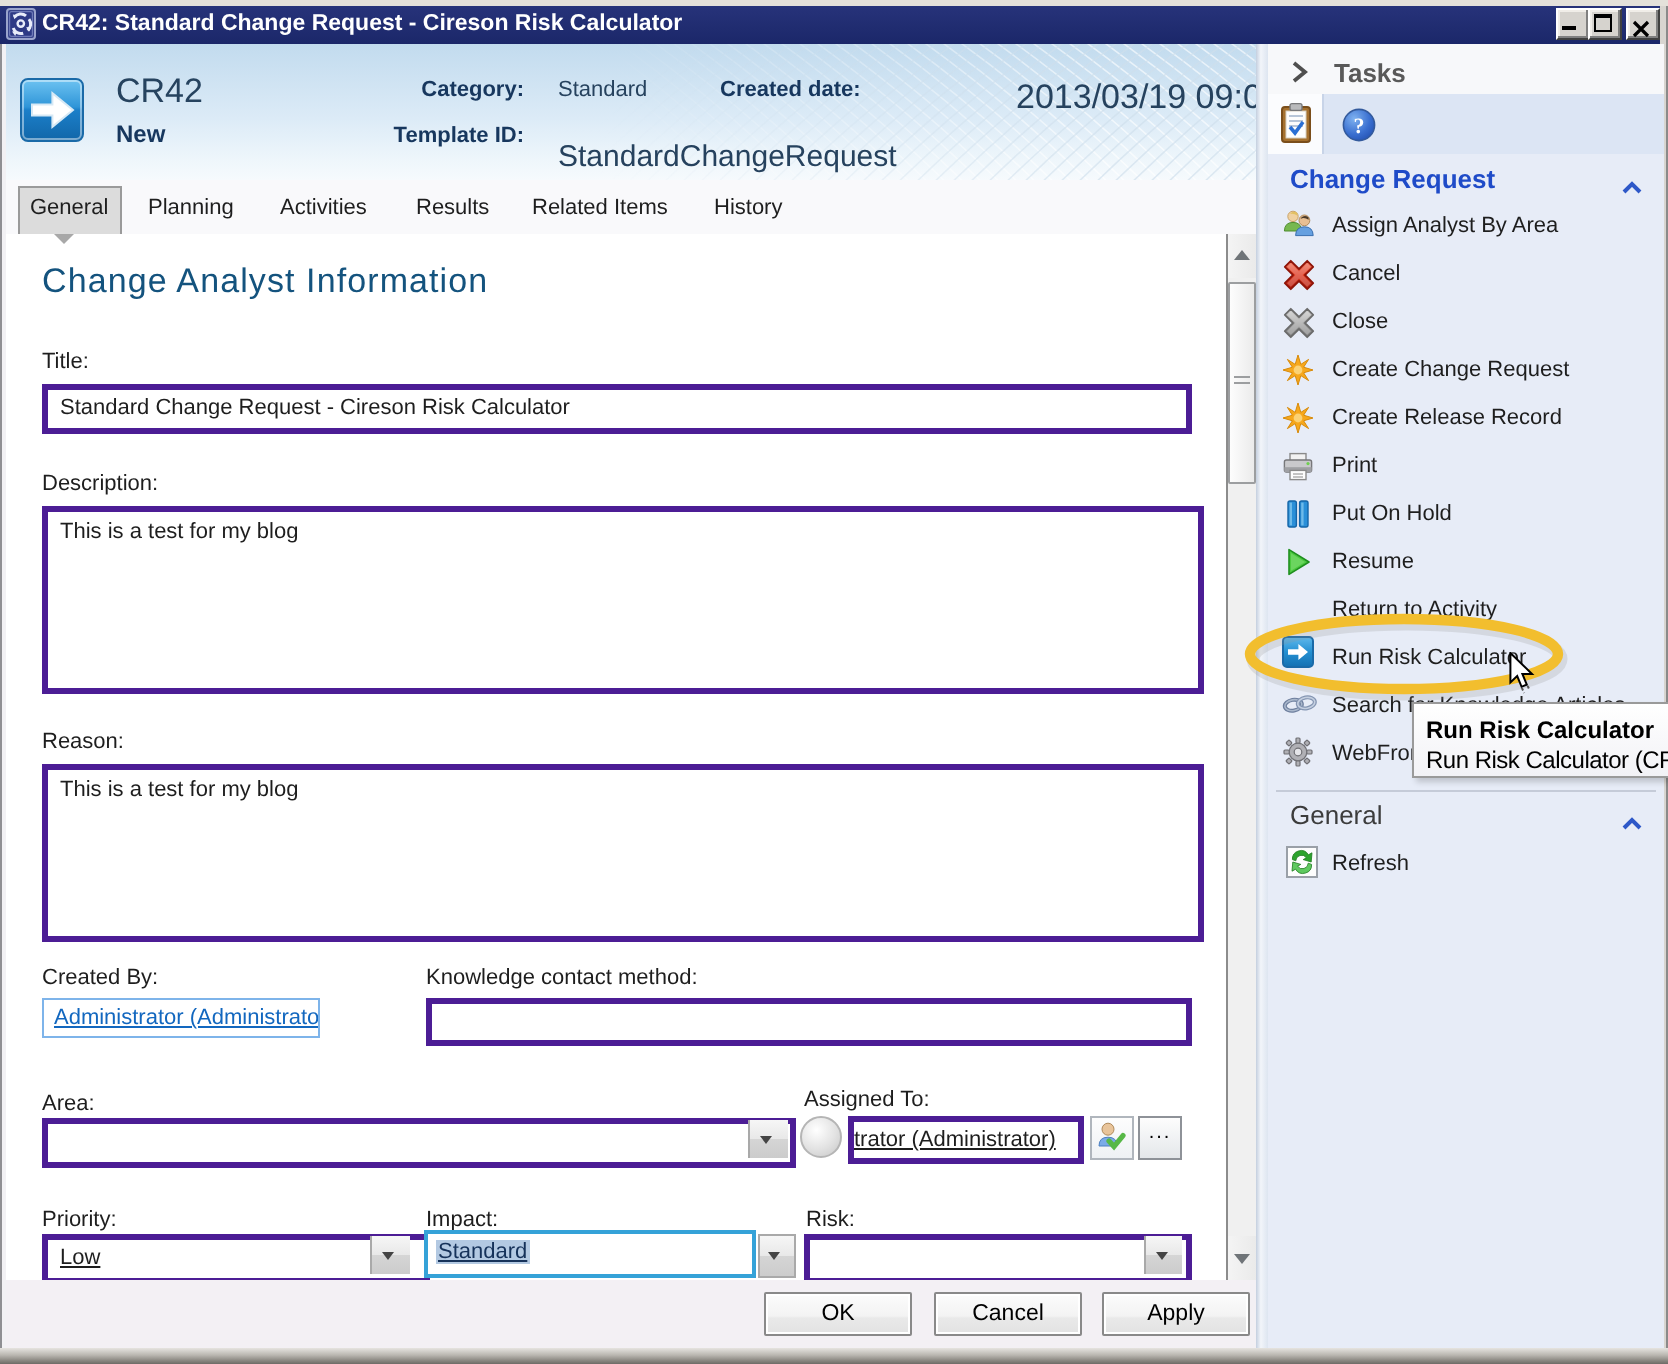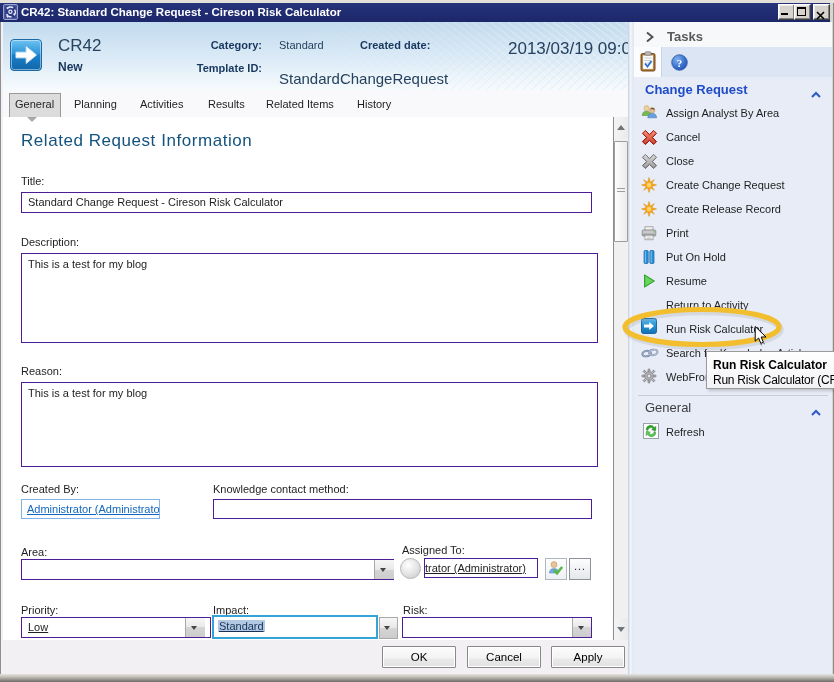--- a/index.html
+++ b/index.html
@@ -1,18 +1,18 @@
 <!DOCTYPE html>
 <html><head><meta charset="utf-8">
 <style>
 html,body{margin:0;padding:0}
 body{width:834px;height:682px;overflow:hidden;position:relative;background:#d6d3ce;font-family:"Liberation Sans",sans-serif;-webkit-font-smoothing:antialiased}
 .abs{position:absolute}
 .lbl{position:absolute;font-size:11px;color:#1e1e1e;white-space:nowrap}
-.inp{position:absolute;background:#fff;border:1px solid #4c1d95;font-size:11px;color:#1e1e1e;white-space:nowrap;overflow:hidden}
+.inp{position:absolute;background:#fff;border:3px solid #4c1d95;font-size:11px;color:#1e1e1e;white-space:nowrap;overflow:hidden}
 .tick{position:absolute;width:0;height:0;border-left:3.5px solid transparent;border-right:3.5px solid transparent;border-top:4px solid #444}
 .titem{position:absolute;left:666px;font-size:11px;color:#1e1e1e;white-space:nowrap}
 .ticon{position:absolute;left:641px}
 .btn{position:absolute;width:72px;height:20px;border:1px solid #898989;border-radius:1px;background:linear-gradient(#fcfcfc,#f3f3f3 55%,#e9e9e9 60%,#e2e2e2);box-shadow:inset 0 0 0 1px #ffffff;font-size:11.5px;color:#000;text-align:center;line-height:20px}
 </style></head>
 <body>
 
 <div class="abs" style="left:0;top:0;width:834px;height:3px;background:#e4e1da"></div>
 <div class="abs" style="left:0;top:3px;width:834px;height:19px;background:linear-gradient(#27337a,#1b2769)"></div>
 <div class="abs" style="left:3px;top:4px;width:15px;height:16px">
@@ -164,21 +164,21 @@
 <div class="abs" style="left:9px;top:93px;width:50px;height:23px;background:#dcdcdc;border:1px solid #9a9a9a"></div>
 <div class="abs" style="left:27px;top:117px;width:0;height:0;border-left:5px solid transparent;border-right:5px solid transparent;border-top:5px solid #a8a8a8;z-index:3"></div>
 <div class="lbl" style="left:15px;top:98px">General</div>
 <div class="lbl" style="left:74px;top:98px">Planning</div>
 <div class="lbl" style="left:140px;top:98px">Activities</div>
 <div class="lbl" style="left:208px;top:98px">Results</div>
 <div class="lbl" style="left:266px;top:98px">Related Items</div>
 <div class="lbl" style="left:357px;top:98px">History</div>
 
 <div class="abs" style="left:2px;top:117px;width:611px;height:523px;background:#ffffff"></div>
-<div class="abs" style="left:21px;top:131px;font-size:17px;letter-spacing:.55px;color:#14537e">Related Request Information</div>
+<div class="abs" style="left:21px;top:131px;font-size:17px;letter-spacing:.55px;color:#14537e">Change Analyst Information</div>
 <div class="lbl" style="left:21px;top:175px">Title:</div>
 <div class="inp" style="left:21px;top:192px;width:563px;height:19px;line-height:19px;padding-left:6px">Standard Change Request - Cireson Risk Calculator</div>
 <div class="lbl" style="left:21px;top:236px">Description:</div>
 <div class="inp" style="left:21px;top:253px;width:563px;height:80px;padding:4px 6px">This is a test for my blog</div>
 <div class="lbl" style="left:21px;top:365px">Reason:</div>
 <div class="inp" style="left:21px;top:382px;width:563px;height:75px;padding:4px 6px">This is a test for my blog</div>
 <div class="lbl" style="left:21px;top:483px">Created By:</div>
 <div class="abs" style="left:21px;top:499px;width:137px;height:18px;background:#fff;border:1px solid #7eb4ea;overflow:hidden">
 <span style="font-size:11px;color:#1267bf;text-decoration:underline;position:absolute;left:5px;top:3px;white-space:nowrap">Administrator (Administrato</span>
   </div>

